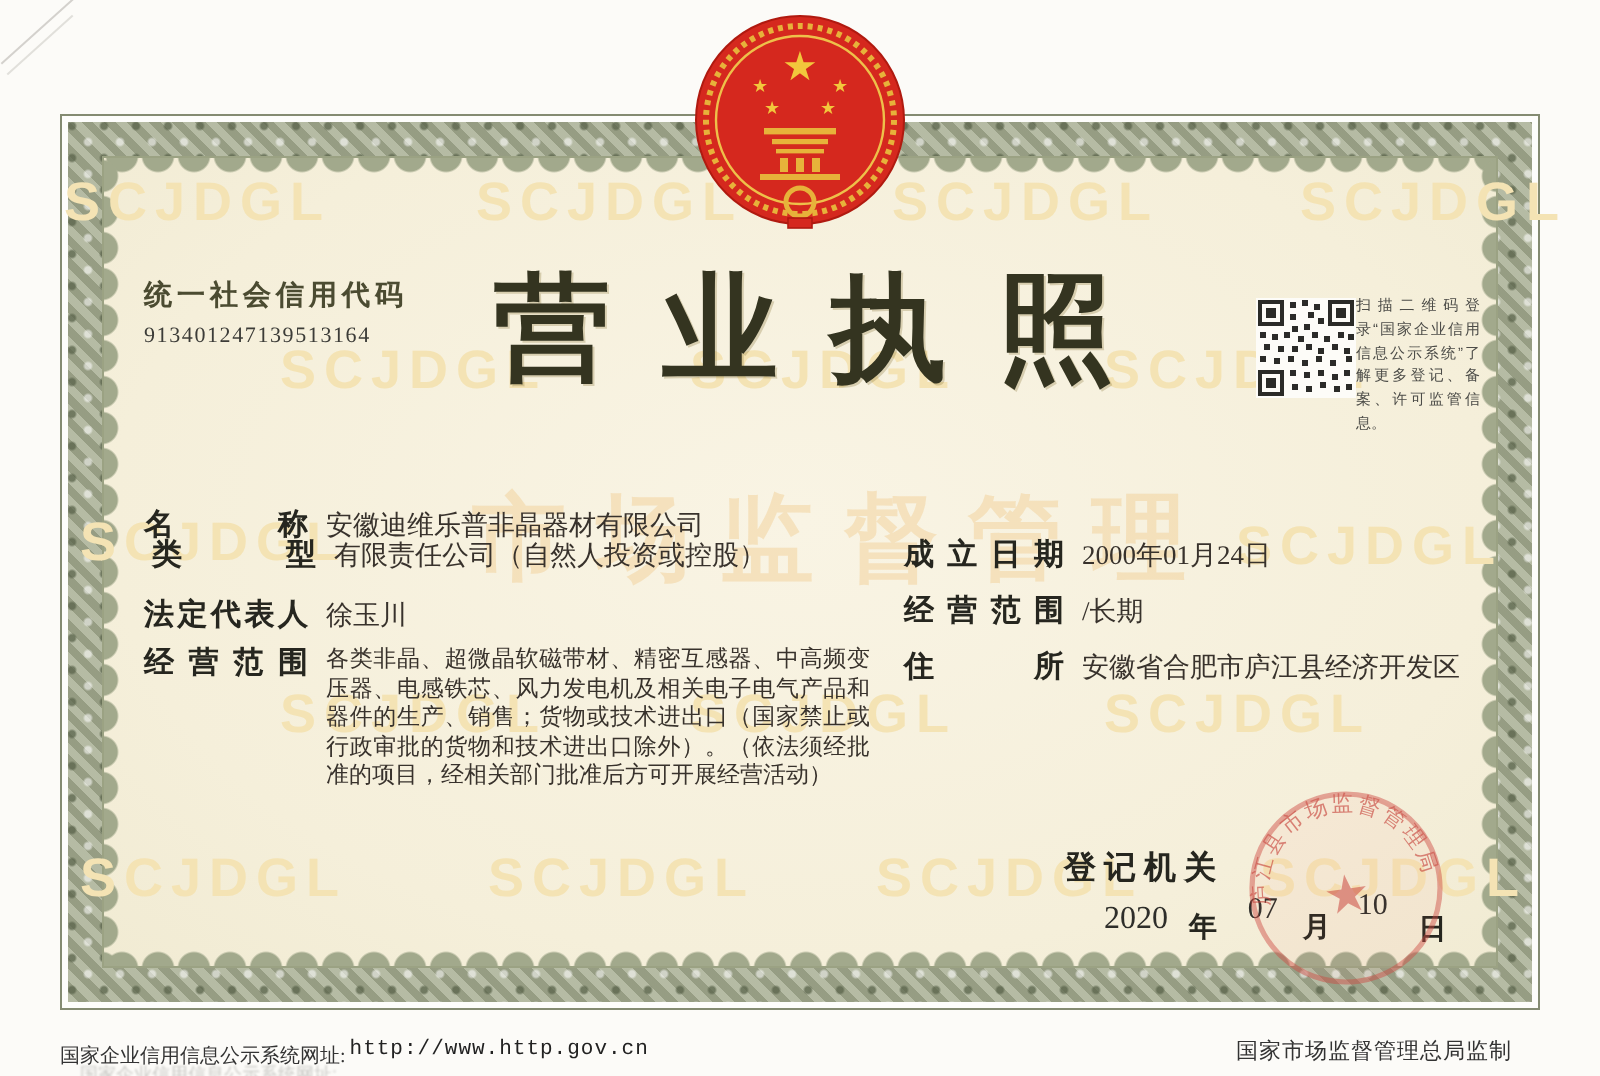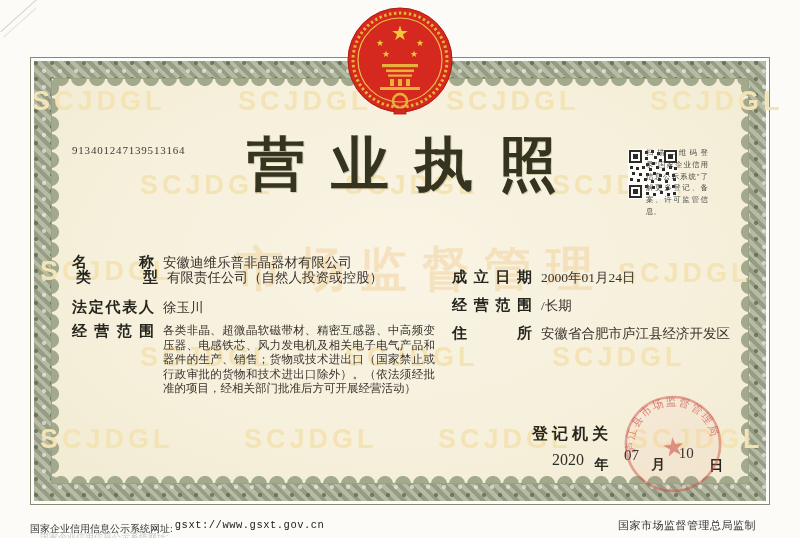--- a/index.html
+++ b/index.html
@@ -58,21 +58,21 @@
   .credit-block{position:absolute;left:72px;top:139px;z-index:2;}
   .credit-label{font-size:14px;font-weight:bold;color:#4b4b31;letter-spacing:2.5px;}
   .credit-number{margin-top:5px;font-family:"Liberation Serif",serif;font-size:11px;
     color:#3c3c38;letter-spacing:.8px;}
   .title{position:absolute;left:247px;top:126px;z-index:2;font-size:58px;font-weight:bold;
     color:#343420;letter-spacing:26px;white-space:nowrap;
     text-shadow:1px 1px 0 rgba(120,100,30,.25);text-align:center;}
 
   
   .qr-box{position:absolute;left:628px;top:149px;z-index:2;}
-  .qr-note{position:absolute;left:646px;top:147px;width:62px;z-index:2;
+  .qr-note{position:absolute;left:678px;top:147px;width:62px;z-index:2;
     font-size:7.5px;line-height:11.8px;color:#4c4c48;text-align:justify;}
 
   
   .row{position:absolute;z-index:2;}
   .flabel{display:inline-block;font-size:15px;font-weight:bold;color:#26261f;
     text-align:justify;text-align-last:justify;vertical-align:top;}
   .flabel.w82{width:82px;}
   .flabel.w80{width:80px;}
   .fvalue{display:inline-block;margin-left:9px;font-family:"Liberation Serif",serif;
     font-size:13.5px;color:#38322c;vertical-align:top;padding-top:1px;}
@@ -154,20 +154,21 @@
       <rect x="46" y="77" width="4" height="7" fill="#e7b23a"></rect>
       <rect x="54" y="77" width="4" height="7" fill="#e7b23a"></rect>
       <rect x="62" y="77" width="4" height="7" fill="#e7b23a"></rect>
       <rect x="36" y="85" width="40" height="3" fill="#e7b23a"></rect>
       <circle cx="56" cy="99" r="7" fill="none" stroke="#e7b23a" stroke-width="2.5"></circle>
       <rect x="50" y="107" width="12" height="5" fill="#d5281e" stroke="#b01a10" stroke-width=".8"></rect>
     </svg>
   </div>
 
   <div class="credit-block">
+    <div class="credit-label">统一社会信用代码</div>
     <div class="credit-number">913401247139513164</div>
   </div>
 
   <div class="title">营业执照</div>
 
   <div class="qr-box">
     <svg width="50" height="50" viewBox="0 0 50 50" shape-rendering="crispEdges">
       <rect width="50" height="50" fill="#fdfcf8"></rect>
       <g fill="#2b2b28">
         <rect x="1" y="1" width="13" height="13"></rect>
@@ -266,18 +267,18 @@
         </defs>
         <text font-size="11" fill="rgba(198,62,55,0.72)" letter-spacing="1.5" font-family="Liberation Serif,serif">
           <textPath href="#sealArc" startOffset="4%">庐江县市场监督管理局</textPath>
         </text>
         <text x="51" y="63" font-size="26" text-anchor="middle" fill="rgba(205,72,64,0.65)">★</text>
       </g>
     </svg>
   </div>
 
   <div class="footer-left">
-    <span class="lbl">国家企业信用信息公示系统网址:</span><span class="url">gsxt://www.gsxt.gov.cn</span>
+    <span class="lbl">国家企业信用信息公示系统网址:</span><span class="url">http://www.http.gov.cn</span>
   </div>
   <div class="footer-right">国家市场监督管理总局监制</div>
   <div class="footer-ghost">国家企业信用信息公示系统网址:</div>
 
 </div>
 
 </body></html>

